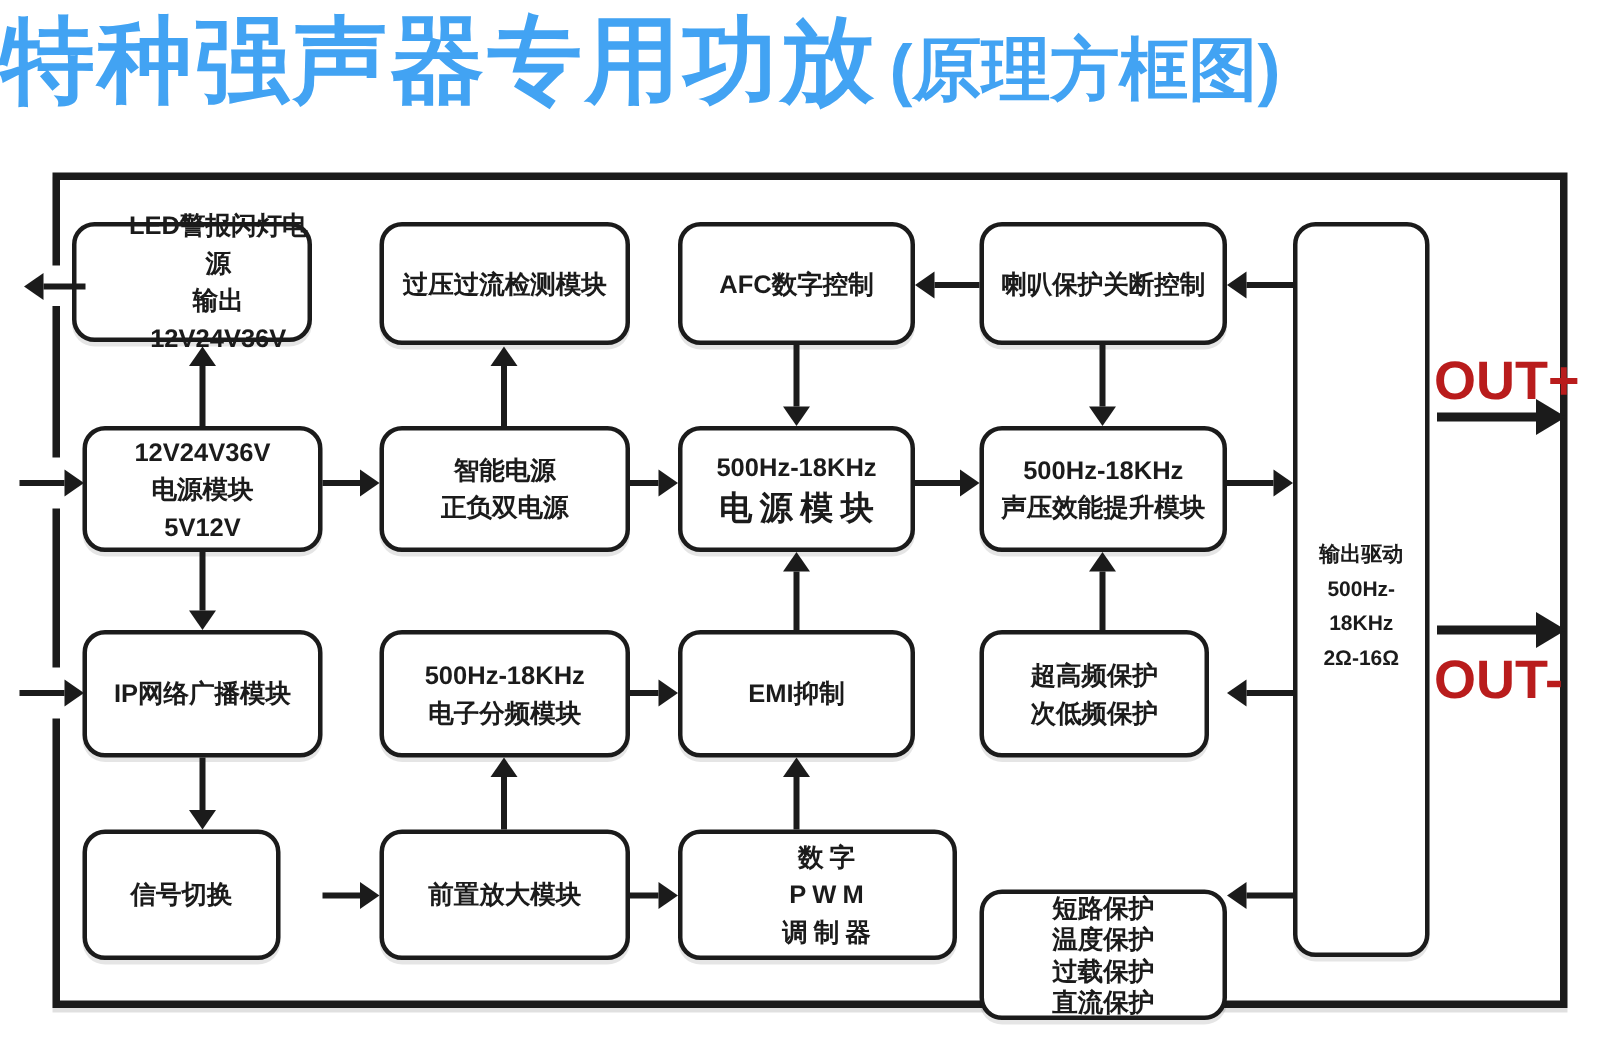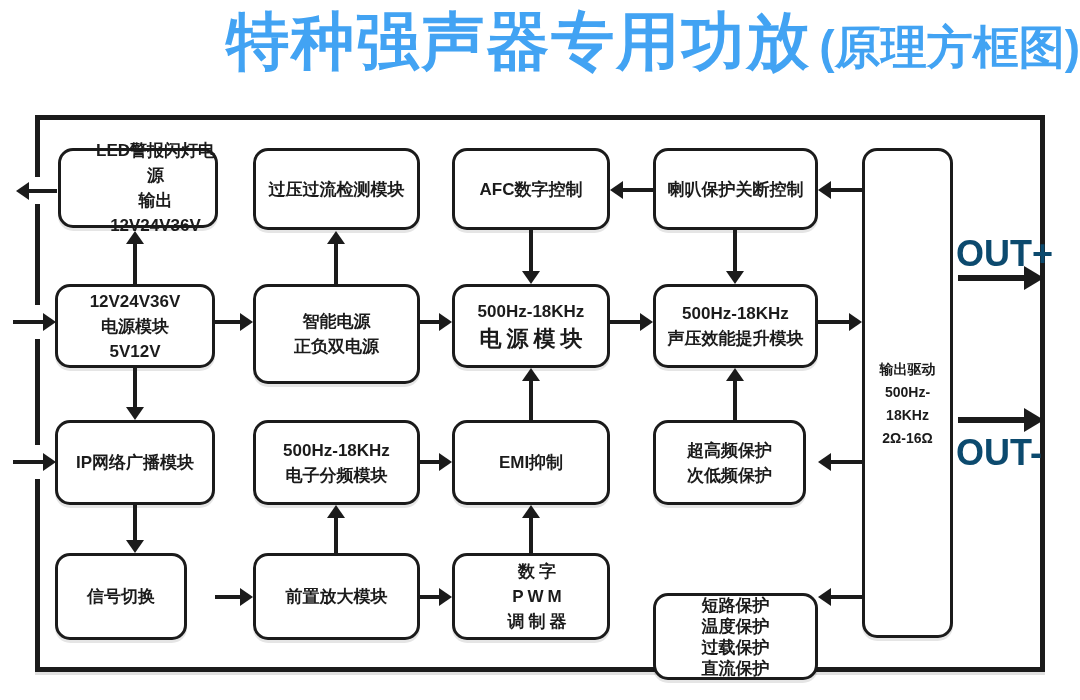--- a/index.html
+++ b/index.html
@@ -1,21 +1,21 @@
 <!DOCTYPE html>
 <html><head>
 <meta charset="utf-8">
 <style>
   html,body{margin:0;padding:0;background:#ffffff;}
   .screen{
     position:relative;width:1080px;height:700px;background:#ffffff;overflow:hidden;
     font-family:"Liberation Sans","DejaVu Sans",sans-serif;color:#1b1b1b;
   }
   
-  .title{position:absolute;top:2px;left:0;width:100%;text-align:right;
+  .title{position:absolute;top:2px;left:0;width:100%;text-align:left;
     color:#42a3f3;font-weight:900;white-space:nowrap;line-height:1.25;}
   .title .main{font-size:63px;letter-spacing:2px;}
   .title .sub{font-size:46px;margin-left:8px;}
   
   .frame{position:absolute;left:35px;top:115px;width:1010px;height:557px;
     border:5px solid #1b1b1b;box-sizing:border-box;background:transparent;
     box-shadow:0 3px 0 rgba(0,0,0,0.12);}
   .gap{position:absolute;left:31px;width:14px;background:#ffffff;}
   
   .box{position:absolute;box-sizing:border-box;border:3px solid #1b1b1b;border-radius:15px;
@@ -36,56 +36,56 @@
     border-top:9px solid transparent;border-bottom:9px solid transparent;border-left:13px solid #1b1b1b;}
   .arrow.left::after{right:100%;top:50%;margin-top:-9px;
     border-top:9px solid transparent;border-bottom:9px solid transparent;border-right:13px solid #1b1b1b;}
   .arrow.up::after{bottom:100%;left:50%;margin-left:-9px;
     border-left:9px solid transparent;border-right:9px solid transparent;border-bottom:13px solid #1b1b1b;}
   .arrow.down::after{top:100%;left:50%;margin-left:-9px;
     border-left:9px solid transparent;border-right:9px solid transparent;border-top:13px solid #1b1b1b;}
   .arrow.big{height:6px;}
   .arrow.big::after{margin-top:-12px;border-top-width:12px;border-bottom-width:12px;border-left-width:20px;}
   
-  .outlabel{position:absolute;font-size:36px;font-weight:800;color:#0c4a6e;letter-spacing:0px;line-height:1;}
+  .outlabel{position:absolute;font-size:36px;font-weight:800;color:#b91c1c;letter-spacing:0px;line-height:1;}
 </style>
 </head>
 <body>
 
 <div class="screen">
 
   <div class="title">
     <span class="main">特种强声器专用功放</span><span class="sub">(原理方框图)</span>
   </div>
 
   <div class="frame"></div>
   <div class="gap" style="top:177px;height:27px;"></div>
   <div class="gap" style="top:305px;height:34px;"></div>
   <div class="gap" style="top:445px;height:34px;"></div>
 
-  <div class="box" style="left:58px;top:148px;width:160px;height:80px;padding-left:35px;">
+  <div class="box" style="left:48px;top:148px;width:160px;height:80px;padding-left:35px;">
     <div class="bl">LED警报闪灯电源</div>
     <div class="bl">输出12V24V36V</div>
   </div>
   <div class="box" style="left:253px;top:148px;width:167px;height:82px;">
     <div class="bl">过压过流检测模块</div>
   </div>
   <div class="box" style="left:452px;top:148px;width:158px;height:82px;">
     <div class="bl">AFC数字控制</div>
   </div>
   <div class="box" style="left:653px;top:148px;width:165px;height:82px;">
     <div class="bl">喇叭保护关断控制</div>
   </div>
 
   <div class="box" style="left:55px;top:284px;width:160px;height:84px;">
     <div class="bl">12V24V36V</div>
     <div class="bl">电源模块</div>
     <div class="bl">5V12V</div>
   </div>
-  <div class="box" style="left:253px;top:284px;width:167px;height:100px;">
+  <div class="box" style="left:253px;top:284px;width:167px;height:84px;">
     <div class="bl">智能电源</div>
     <div class="bl">正负双电源</div>
   </div>
   <div class="box" style="left:452px;top:284px;width:158px;height:84px;">
     <div class="bl">500Hz-18KHz</div>
     <div class="bl big">电源模块</div>
   </div>
   <div class="box" style="left:653px;top:284px;width:165px;height:84px;">
     <div class="bl">500Hz-18KHz</div>
     <div class="bl">声压效能提升模块</div>
@@ -105,21 +105,21 @@
     <div class="bl">超高频保护</div>
     <div class="bl">次低频保护</div>
   </div>
 
   <div class="box" style="left:55px;top:553px;width:132px;height:87px;">
     <div class="bl">信号切换</div>
   </div>
   <div class="box" style="left:253px;top:553px;width:167px;height:87px;">
     <div class="bl">前置放大模块</div>
   </div>
-  <div class="box spaced" style="left:452px;top:553px;width:158px;height:87px;padding-left:12px;">
+  <div class="box spaced" style="left:452px;top:553px;width:186px;height:87px;padding-left:12px;">
     <div class="bl">数字</div>
     <div class="bl">PWM</div>
     <div class="bl">调制器</div>
   </div>
   <div class="box tight" style="left:653px;top:553px;width:165px;height:87px;">
     <div class="bl">短路保护</div>
     <div class="bl">温度保护</div>
     <div class="bl">过载保护</div>
     <div class="bl">直流保护</div>
   </div>

